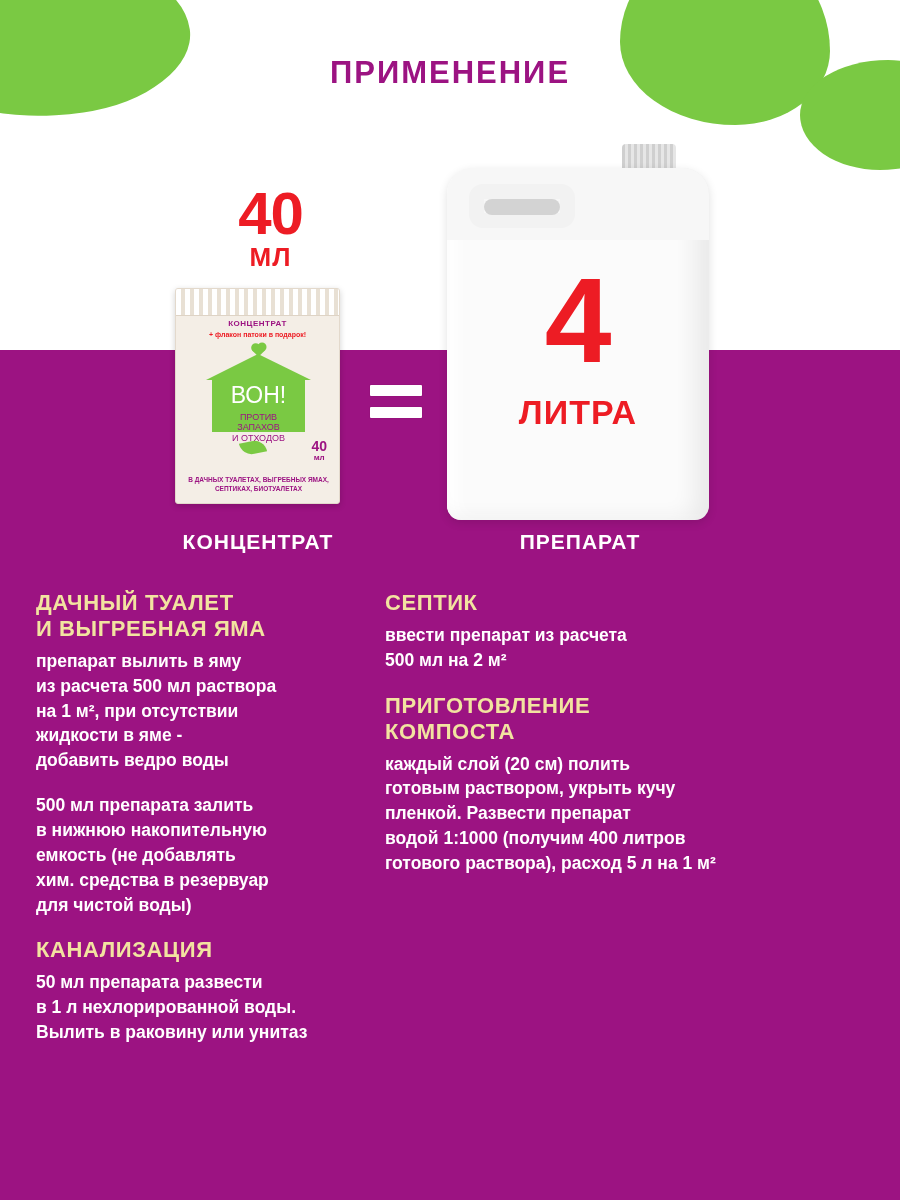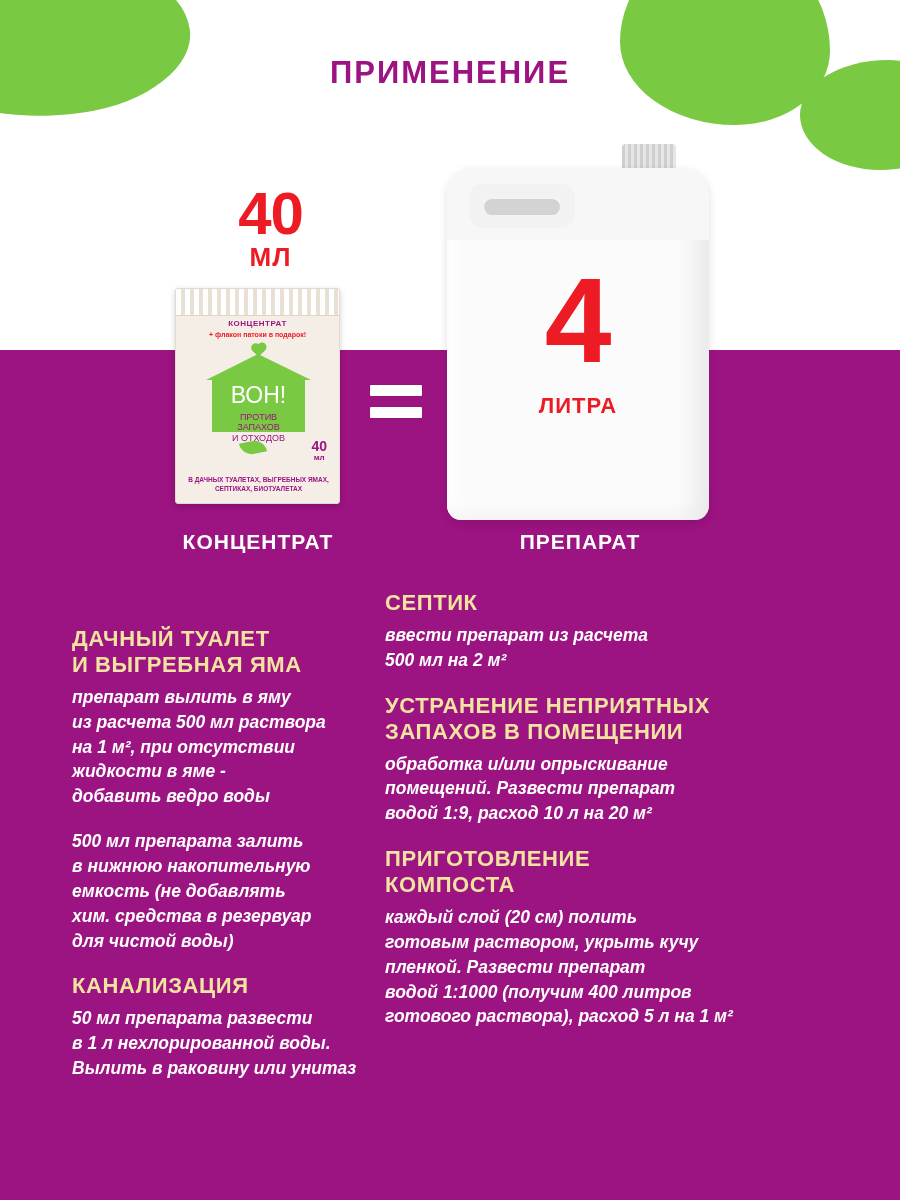--- a/index.html
+++ b/index.html
@@ -288,21 +288,21 @@
     font-size: 120px;
     font-weight: bold;
     color: #ed1c24;
     line-height: 1;
   }
   .can-word {
     position: absolute;
     left: 0; top: 253px;
     width: 262px;
     text-align: center;
-    font-size: 22px;
+    font-size: 34px;
     font-weight: bold;
     color: #ed1c24;
     letter-spacing: 1px;
   }
 
   
   .cap-left, .cap-right {
     position: absolute;
     top: 390px;
     color: #ffffff;
@@ -317,36 +317,35 @@
   
   .cols {
     position: absolute;
     left: 0; top: 590px;
     width: 900px;
     z-index: 6;
     display: flex;
     gap: 0;
   }
   .col { padding: 0; }
-  .col-left { width: 385px; padding-left: 72px; margin-top: 36px; }
+  .col-left { width: 385px; padding-left: 36px; }
   .col-right { width: 515px; padding-left: 0px; }
 
   .sec { margin-bottom: 20px; }
   .sec h3 {
     margin: 0 0 7px 0;
     font-size: 22px;
     font-weight: bold;
     color: #f2e3a0;
     line-height: 1.18;
     letter-spacing: .6px;
   }
   .sec p {
     margin: 0;
     font-size: 17.5px;
-    font-style: italic;
     font-weight: bold;
     color: #ffffff;
     line-height: 1.42;
   }
   .col-right .sec h3 { font-size: 22px; }
 </style>
 </head>
 <body>
 
 <div class="top-band"></div>
@@ -431,27 +430,20 @@
     </div>
   </div>
 
   <div class="col col-right">
     <div class="sec">
       <h3 style="white-space:pre-line">СЕПТИК</h3>
       <p style="white-space:pre-line">ввести препарат из расчета
 500 мл на 2 м²</p>
     </div>
     <div class="sec">
-      <h3 style="white-space:pre-line">УСТРАНЕНИЕ НЕПРИЯТНЫХ
-ЗАПАХОВ В ПОМЕЩЕНИИ</h3>
-      <p style="white-space:pre-line">обработка и/или опрыскивание
-помещений. Развести препарат
-водой 1:9, расход 10 л на 20 м²</p>
-    </div>
-    <div class="sec">
       <h3 style="white-space:pre-line">ПРИГОТОВЛЕНИЕ
 КОМПОСТА</h3>
       <p style="white-space:pre-line">каждый слой (20 см) полить
 готовым раствором, укрыть кучу
 пленкой. Развести препарат
 водой 1:1000 (получим 400 литров
 готового раствора), расход 5 л на 1 м²</p>
     </div>
   </div>
 </div>

